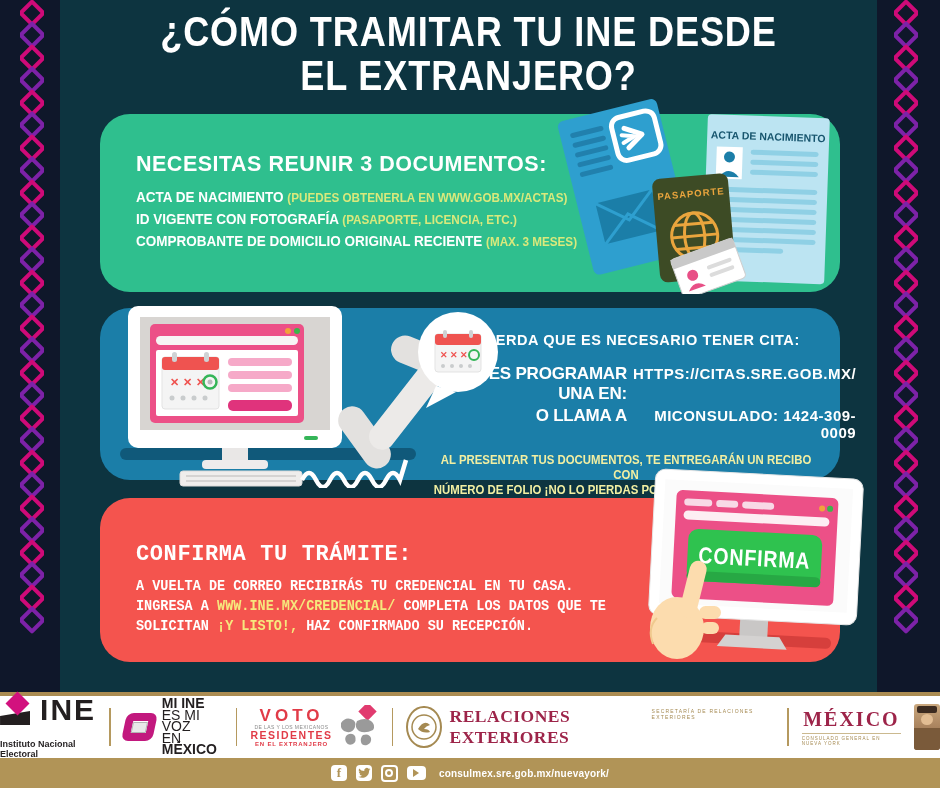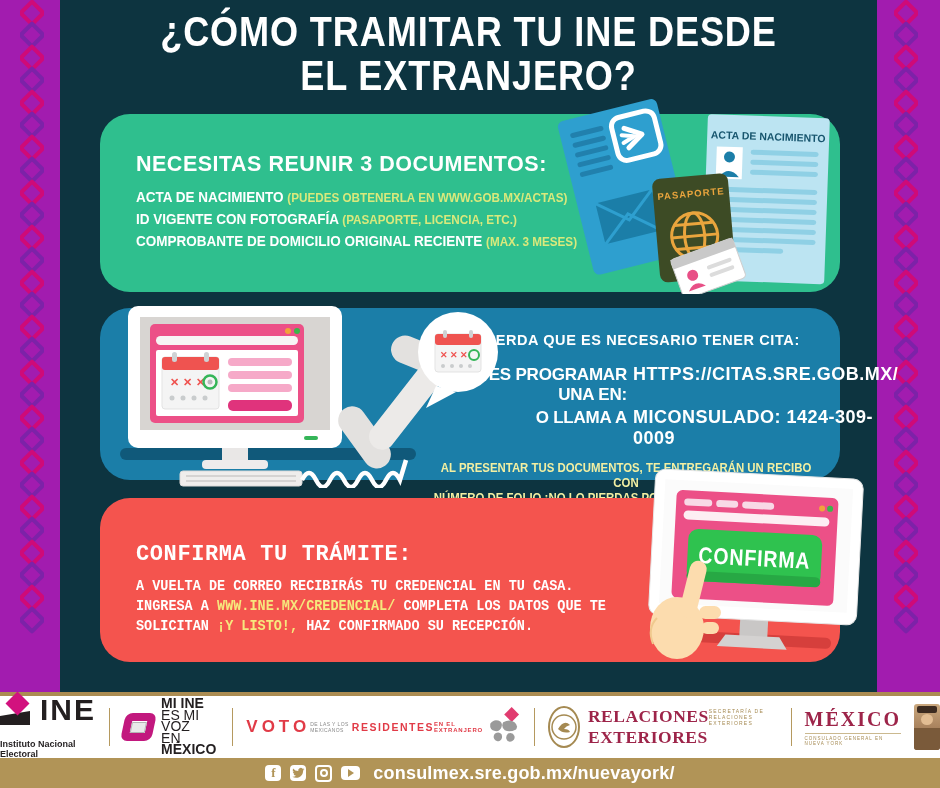--- a/index.html
+++ b/index.html
@@ -1,16 +1,16 @@
 <!DOCTYPE html>
 <html><head>
 <meta charset="utf-8">
 <style>
   html,body{margin:0;padding:0;background:#ffffff;}
-  .canvas{position:relative;width:940px;height:788px;background:#a21caf;overflow:hidden;
+  .canvas{position:relative;width:940px;height:788px;background:#0f172a;overflow:hidden;
           font-family:"Liberation Sans",sans-serif;}
   
   .chain{position:absolute;top:0;height:692px;width:24px;overflow:hidden;}
   .chain.left{left:20px;} .chain.right{left:894px;}
   .chain-link{width:12px;height:12px;border:4px solid #cf0a78;transform:rotate(45deg);margin:2.5px auto;border-radius:2px;}
   
   .panel{position:absolute;left:60px;top:0;width:817px;height:692px;background:#0d3440;}
   .title{position:absolute;top:10px;left:0;width:100%;text-align:center;color:#ffffff;
          font-weight:800;font-size:42px;line-height:44px;letter-spacing:1px;
          transform:scaleX(.86);transform-origin:50% 0;}
@@ -22,21 +22,21 @@
   .green-text{position:absolute;left:36px;top:38px;color:#fff;}
   .green-heading{font-size:21.5px;font-weight:800;letter-spacing:.5px;margin-bottom:9px;}
   .doc-items{transform:scaleX(.9);transform-origin:0 0;white-space:nowrap;}
   .doc-item{font-size:15px;font-weight:800;line-height:21px;}
   .doc-item .note{font-size:13px;font-weight:700;color:#d9e97c;}
   
   .blue-text{position:absolute;left:322px;top:24px;width:408px;color:#fff;text-align:center;}
   .blue-heading{font-size:14.5px;font-weight:800;letter-spacing:.6px;margin-bottom:16px;}
   .cita-grid{display:grid;grid-template-columns:205px 1fr;column-gap:6px;row-gap:2px;align-items:baseline;}
   .cita-label{font-size:17px;font-weight:800;text-align:right;letter-spacing:-.2px;}
-  .cita-value{font-size:18px;font-weight:600;letter-spacing:.5px;text-align:left;}
+  .cita-value{font-size:15px;font-weight:600;letter-spacing:.5px;text-align:right;}
   .blue-note{margin-top:12px;font-size:12px;font-weight:800;line-height:15px;color:#f2efa2;
              transform:scaleX(.95);transform-origin:50% 0;}
   
   .red-text{position:absolute;left:36px;top:44px;color:#fff;font-family:Liberation Mono, monospace;}
   .red-heading{font-size:22px;font-weight:800;letter-spacing:.6px;margin-bottom:10px;}
   .red-lines{transform:scaleX(.9);transform-origin:0 0;white-space:nowrap;}
   .red-line{font-size:15px;font-weight:800;line-height:20px;}
   .yellow{color:#f6e87d;}
   .illu{position:absolute;}
   
@@ -52,21 +52,21 @@
   .ine-mark .diamond{position:absolute;left:9px;top:0;width:17px;height:17px;background:#d2117e;transform:rotate(45deg);}
   .ine-word{font-size:30px;font-weight:900;color:#231f20;letter-spacing:2px;line-height:28px;}
   .ine-sub{font-size:9px;font-weight:700;color:#231f20;margin-top:14px;}
   .miine{display:flex;align-items:center;gap:7px;}
   .miine-mark{width:34px;height:28px;border:8px solid #c2187e;border-radius:7px;transform:skewX(-12deg);
               box-sizing:border-box;display:flex;align-items:center;justify-content:center;background:#fff;}
   .miine-card{width:13px;height:9px;background:#e9e9e9;border:1px solid #b5b5b5;border-radius:1px;}
   .miine-text{font-size:14px;line-height:11.5px;color:#231f20;font-weight:500;}
   .miine-text b{font-weight:800;}
   .voto{display:flex;align-items:center;gap:4px;}
-  .voto-col{display:flex;flex-direction:row;align-items:center;}
+  .voto-col{display:flex;flex-direction:column;align-items:center;}
   .voto-title{font-size:17px;font-weight:900;color:#e13b47;letter-spacing:4px;line-height:16px;}
   .voto-s1{font-size:5px;color:#8a8a8a;letter-spacing:.4px;}
   .voto-s2{font-size:10.5px;font-weight:800;color:#e13b47;letter-spacing:1.5px;line-height:11px;}
   .voto-s3{font-size:6px;font-weight:700;color:#e13b47;letter-spacing:.8px;}
   .sre{display:flex;align-items:center;gap:8px;}
   .sre-seal{width:38px;height:38px;border-radius:50%;border:2px solid #a58a52;display:flex;align-items:center;justify-content:center;}
   .sre-texts{display:flex;flex-direction:row;}
   .sre-title{font-family:"Liberation Serif",serif;font-size:17.5px;font-weight:700;color:#9d2449;letter-spacing:.5px;}
   .sre-sub{font-size:5px;color:#a58a52;letter-spacing:1.2px;margin-top:2px;}
   .mex{display:flex;flex-direction:column;align-items:center;}
@@ -86,21 +86,21 @@
   .magon-tag{font-size:4px;color:#a58a52;letter-spacing:.5px;margin-top:2px;}
   .gold-bar{position:absolute;left:0;top:758px;width:940px;height:30px;background:#b19457;
             display:flex;align-items:center;justify-content:center;gap:9px;}
   .soc{display:flex;align-items:center;justify-content:center;}
   .soc-fb{width:16px;height:16px;background:#fff;border-radius:4px;color:#b19457;font-weight:900;font-size:13px;line-height:16px;text-align:center;font-family:"Liberation Serif",serif;}
   .soc-tw{width:16px;height:16px;background:#fff;border-radius:4px;}
   .soc-ig{width:13px;height:13px;border:2px solid #fff;border-radius:4px;position:relative;}
   .soc-ig::after{content:"";position:absolute;left:2.5px;top:2.5px;width:4px;height:4px;border:2px solid #fff;border-radius:50%;}
   .soc-yt{width:19px;height:14px;background:#fff;border-radius:4px;display:flex;align-items:center;justify-content:center;}
   .soc-yt::after{content:"";width:0;height:0;border-left:6px solid #b19457;border-top:4px solid transparent;border-bottom:4px solid transparent;}
-  .bar-url{color:#fff;font-size:18px;font-weight:800;letter-spacing:.2px;margin-left:4px;}
+  .bar-url{color:#fff;font-size:10px;font-weight:800;letter-spacing:.2px;margin-left:4px;}
 </style>
 </head>
 <body>
 
 <div class="canvas">
 
   <div class="chain left">
       <div class="chain-link" style="border-color: rgb(207, 10, 120);"></div>
       <div class="chain-link" style="border-color: rgb(125, 34, 168);"></div>
       <div class="chain-link" style="border-color: rgb(207, 10, 120);"></div>

